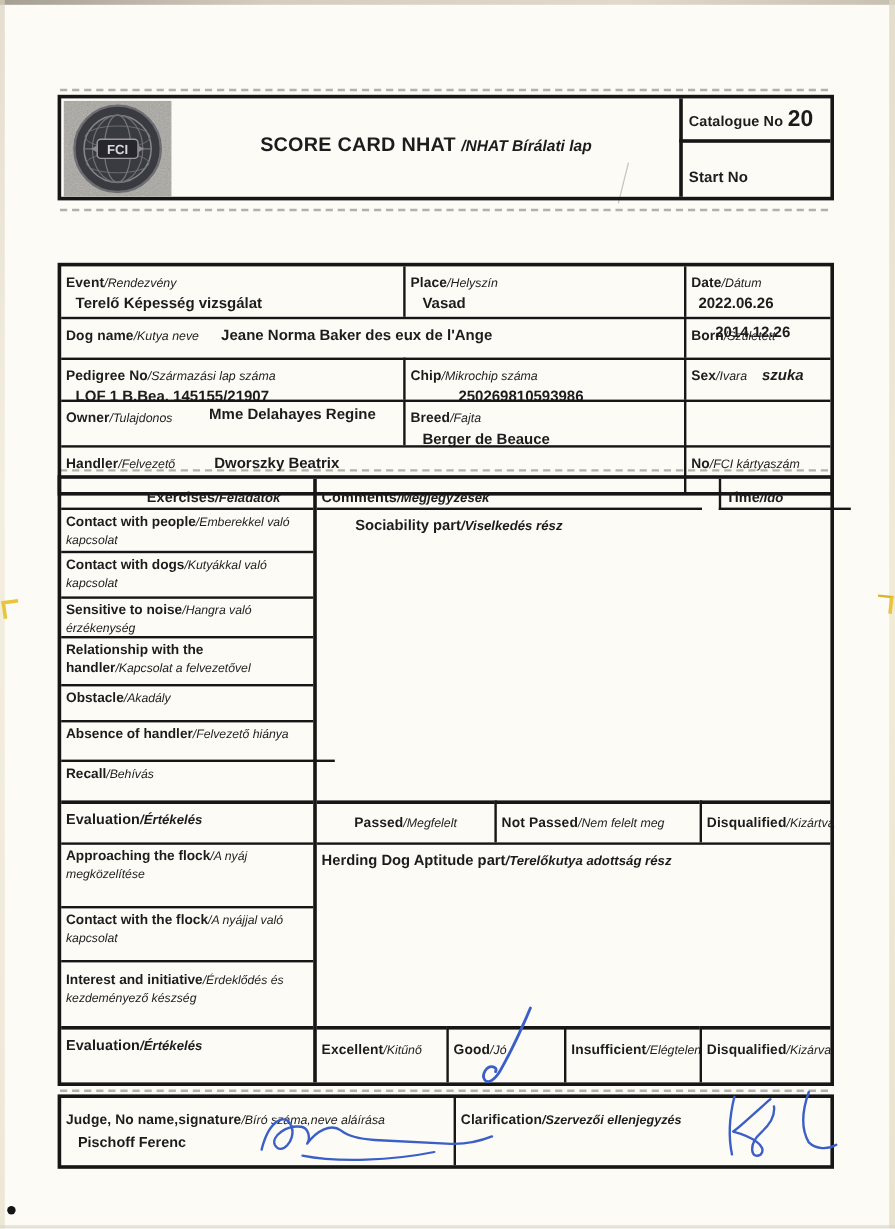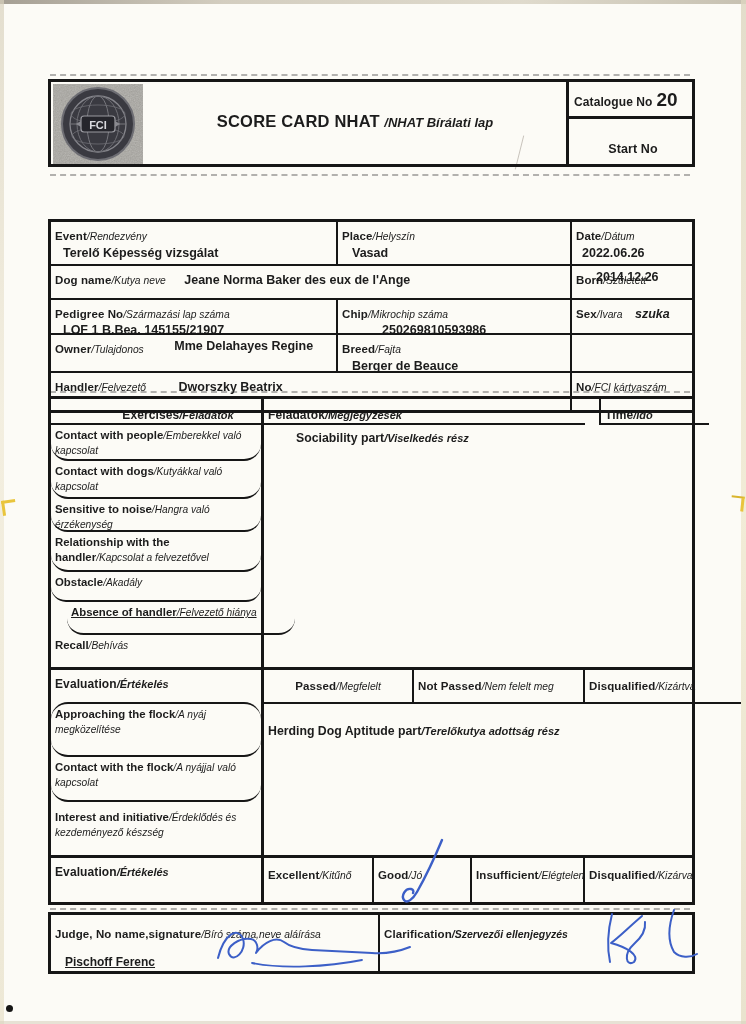--- a/index.html
+++ b/index.html
@@ -35,25 +35,25 @@
   .bt3{border-top:3px solid #161616;}
 
   
   .hdr-title{position:absolute;left:100px;top:30px;width:408px;text-align:center;}
   .hdr-title .main{font-size:16.5px;font-weight:bold;letter-spacing:.2px;}
   .hdr-title .sub{font-size:13px;font-weight:bold;font-style:italic;}
   .logo-wrap{position:absolute;left:2px;top:2px;width:90px;height:80px;}
   .cat-cell{position:absolute;left:515px;top:0;width:126px;height:37px;border-left:3px solid #161616;border-bottom:3px solid #161616;padding:7px 0 0 5px;box-sizing:border-box;}
   .cat-cell .lbl{font-size:12px;}
   .cat-val{font-size:19px;font-weight:bold;margin-left:4px;}
-  .start-cell{position:absolute;left:515px;top:37px;width:126px;height:45px;border-left:3px solid #161616;padding:20px 0 0 5px;box-sizing:border-box;text-align:center;}
+  .start-cell{position:absolute;left:515px;top:37px;width:126px;height:45px;border-left:3px solid #161616;padding:20px 0 0 5px;box-sizing:border-box;}
   .start-cell .lbl{font-size:12.5px;}
 
   
-  .exlbl{font-weight:bold;font-size:11.4px;line-height:1.28;border-radius:17px;}
+  .exlbl{font-weight:bold;font-size:11.4px;line-height:1.28;}
   .exlbl .hu{font-size:10.2px;}
   .sect-title{font-weight:bold;font-size:12.3px;}
   .sect-title .hu-b{font-size:11px;}
 
   .pen{stroke:#3c5fc7;fill:none;stroke-linecap:round;stroke-linejoin:round;}
 </style>
 </head>
 <body>
 
 <div class="page">
@@ -181,21 +181,21 @@
       </div>
       <div class="cell bb2 exlbl" style="left:0;top:100px;width:210px;height:33px;">
         <span>Sensitive to noise</span><span class="hu">/Hangra való érzékenység</span>
       </div>
       <div class="cell bb2 exlbl" style="left:0;top:133px;width:210px;height:40px;">
         <span>Relationship with the handler</span><span class="hu">/Kapcsolat a felvezetővel</span>
       </div>
       <div class="cell bb2 exlbl" style="left:0;top:173px;width:210px;height:30px;">
         <span>Obstacle</span><span class="hu">/Akadály</span>
       </div>
-      <div class="cell bb2 exlbl" style="left:16px;top:203px;width:228px;height:33px;text-decoration:underline;">
+      <div class="cell bb2 exlbl" style="left:0;top:203px;width:228px;height:33px;">
         <span>Absence of handler</span><span class="hu">/Felvezető hiánya</span>
       </div>
       <div class="cell exlbl" style="left:0;top:236px;width:210px;height:32px;">
         <span>Recall</span><span class="hu">/Behívás</span>
       </div>
 
       <div class="cell bt3" style="left:0;top:268px;width:210px;height:35px;">
         <span class="lbl" style="font-size:12px;">Evaluation</span><span class="hu-b">/Értékelés</span>
       </div>
 
@@ -208,41 +208,41 @@
       <div class="cell exlbl" style="left:0;top:403px;width:210px;height:53px;padding-top:8px;">
         <span>Interest and initiative</span><span class="hu">/Érdeklődés és kezdeményező készség</span>
       </div>
 
       <div class="cell bt3" style="left:0;top:456px;width:210px;height:47px;">
         <span class="lbl" style="font-size:12px;">Evaluation</span><span class="hu-b">/Értékelés</span>
       </div>
     </div>
 
     <div class="cell bb2" style="left:213px;top:0;width:321px;height:26px;padding-top:5px;">
-      <span class="lbl" style="font-size:12px;">Feladatok</span><span class="hu-b">/Megjegyzések</span>
+      <span class="lbl" style="font-size:12px;">Comments</span><span class="hu-b">/Megjegyzések</span>
     </div>
     <div class="cell bb2 bl2" style="left:548px;top:0;width:110px;height:26px;padding-top:5px;">
       <span class="lbl" style="font-size:12px;">Time</span><span class="hu-b">/Idő</span>
     </div>
 
     <div class="cell sect-title" style="left:213px;top:26px;width:428px;height:242px;padding-top:6px;padding-left:32px;">
       <span>Sociability part</span><span class="hu-b">/Viselkedés rész</span>
     </div>
 
     <div class="cell bt3" style="left:213px;top:268px;width:148px;height:35px;text-align:center;padding-top:5px;">
       <span class="lbl">Passed</span><span class="hu">/Megfelelt</span>
     </div>
     <div class="cell bt3 bl2" style="left:361px;top:268px;width:171px;height:35px;padding-top:5px;">
       <span class="lbl">Not Passed</span><span class="hu">/Nem felelt meg</span>
     </div>
     <div class="cell bt3 bl2" style="left:532px;top:268px;width:109px;height:35px;padding-top:5px;">
       <span class="lbl">Disqualified</span><span class="hu">/Kizártva</span>
     </div>
 
-    <div class="cell bt2 sect-title" style="left:213px;top:303px;width:477px;height:153px;padding-top:20px;">
+    <div class="cell bt2 sect-title" style="left:213px;top:303px;width:428px;height:153px;padding-top:6px;">
       <span>Herding Dog Aptitude part</span><span class="hu-b">/Terelőkutya adottság rész</span>
     </div>
 
     <div class="cell bt3" style="left:213px;top:456px;width:108px;height:47px;padding-top:6px;">
       <span class="lbl">Excellent</span><span class="hu">/Kitűnő</span>
     </div>
     <div class="cell bt3 bl2" style="left:419px;top:456px;width:113px;height:47px;padding-top:6px;">
       <span class="lbl">Insufficient</span><span class="hu">/Elégtelen</span>
     </div>
     <div class="cell bt3 bl2" style="left:321px;top:456px;width:98px;height:47px;padding-top:6px;">
@@ -253,21 +253,21 @@
     </div>
   </div>
 
   <svg style="position:absolute;left:392px;top:836px;" width="56" height="76" viewBox="0 0 56 76">
     <path class="pen" stroke-width="2.4" d="M50,4 C45,16 34,40 25,56 C21,63 15,68 12,64 C9,60 13,52 19,53 C21,53.5 22,55 21,57"></path>
   </svg>
 
   <div class="box" style="left:48px;top:912px;width:647px;height:62px;">
     <div class="cell" style="left:0;top:0;width:327px;height:56px;padding-top:8px;">
       <span class="lbl">Judge, No name,signature</span><span class="hu">/Bíró száma,neve aláírása</span>
-      <div class="val" style="position:absolute;left:14px;bottom:2px;font-size:12px;text-decoration:underline;">Pischoff Ferenc</div>
+      <div class="val" style="position:absolute;left:14px;bottom:12px;font-size:12px;">Pischoff Ferenc</div>
     </div>
     <div class="cell bl2" style="left:327px;top:0;width:314px;height:56px;padding-top:8px;">
       <span class="lbl">Clarification</span><span class="hu-b" style="font-weight:bold;font-size:10.5px;">/Szervezői ellenjegyzés</span>
     </div>
   </div>
 
   <svg style="position:absolute;left:212px;top:922px;" width="204" height="52" viewBox="0 0 204 52">
     <path class="pen" stroke-width="2" d="M6,36 C12,12 26,4 31,17 C35,28 22,42 17,32 C14,25 27,15 39,17 C45,18 47,26 44,31 C52,20 64,14 72,20 C77,24 86,27 100,28 L160,31 C174,32 188,29 198,25"></path>
     <path class="pen" stroke-width="1.8" d="M40,41 C70,47 115,45 150,38"></path>
   </svg>

